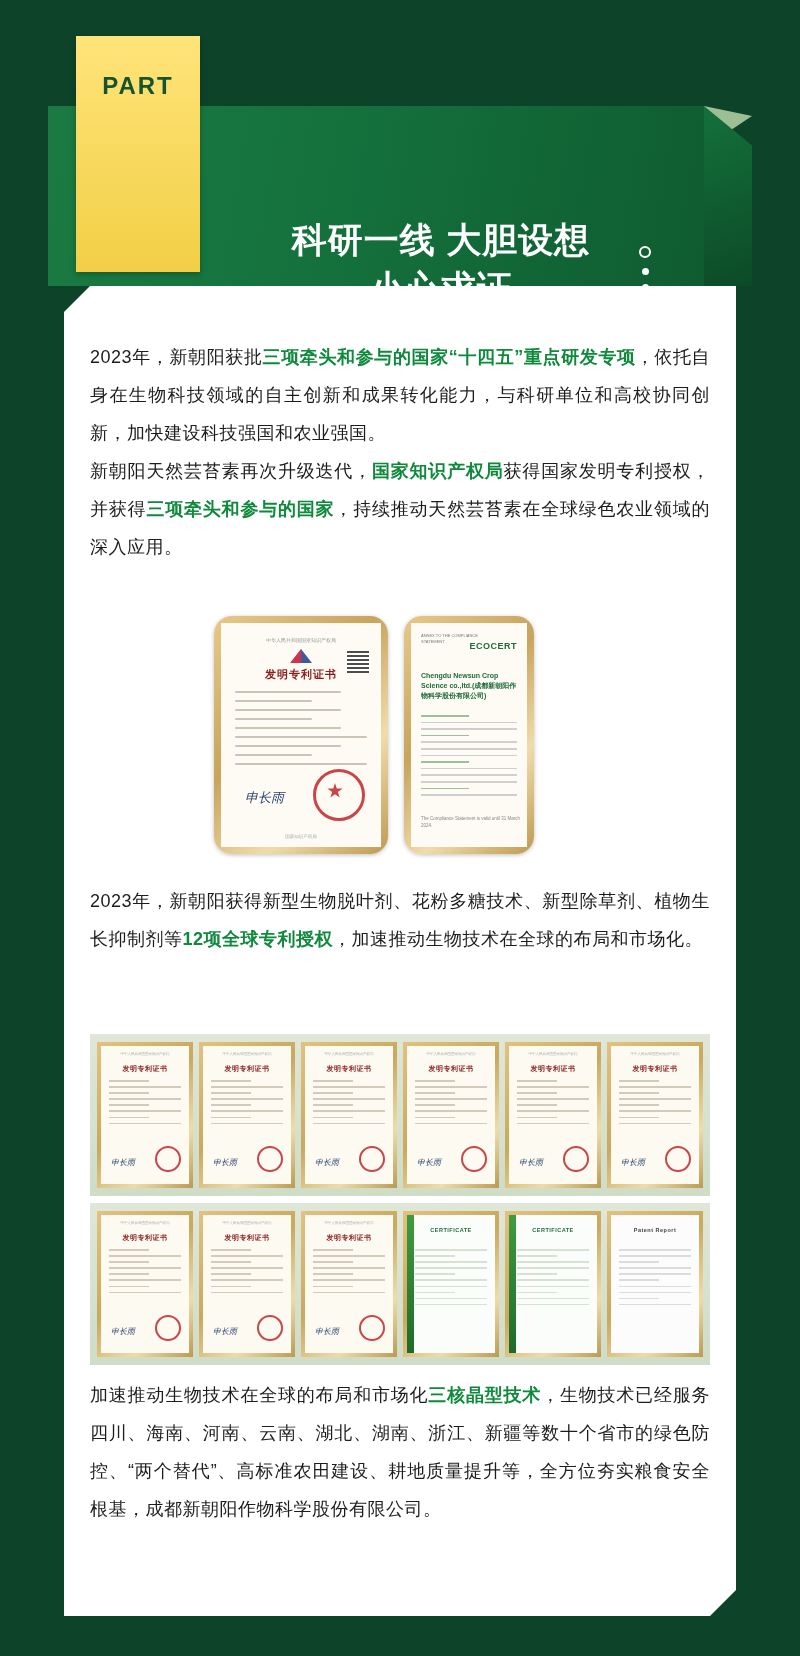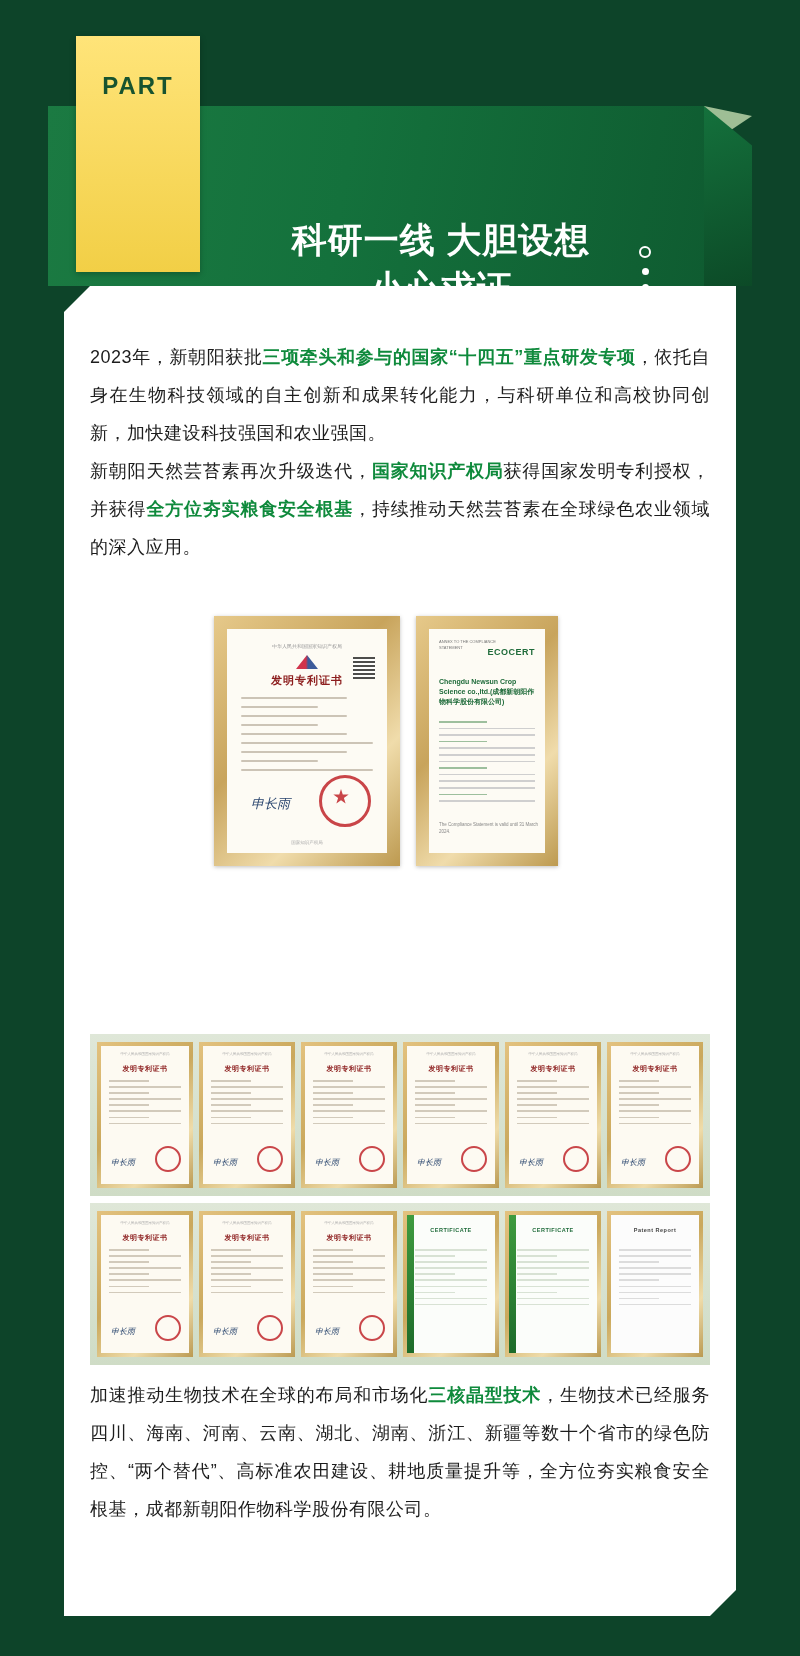--- a/index.html
+++ b/index.html
@@ -171,22 +171,23 @@
   .certs-row {
     position: absolute;
     left: 150px;
     top: 330px;
     width: 380px;
     display: flex;
     gap: 16px;
   }
   .cert-frame {
     background: linear-gradient(135deg, #e6c98a 0%, #c8a45c 40%, #f0dcab 70%, #bd9a50 100%);
-    padding: 13px;
+    padding: 7px;
     box-shadow: 0 1px 4px rgba(0,0,0,.25);
+    border-radius: 18px;
   }
   .cert-inner {
     background: #fdfbf4;
     width: 100%;
     height: 100%;
     position: relative;
     overflow: hidden;
   }
   .cert-a { width: 160px; height: 224px; }
   .cert-b { width: 116px; height: 224px; }
@@ -423,21 +424,21 @@
       <div class="part-label">PART</div>
     </div>
   </div>
 
   <div class="card">
     <div class="corner-tl"></div>
     <div class="corner-br"></div>
 
     <div class="para p1">
       <span>2023年，新朝阳获批</span><span class="hl">三项牵头和参与的国家“十四五”重点研发专项</span><span>，依托自身在生物科技领域的自主创新和成果转化能力，与科研单位和高校协同创新，加快建设科技强国和农业强国。</span><br>
-      <span>新朝阳天然芸苔素再次升级迭代，</span><span class="hl">国家知识产权局</span><span>获得国家发明专利授权，并获得</span><span class="hl">全方位夯实粮食安全根基</span><span>，持续推动天然芸苔素在全球绿色农业领域的深入应用。</span>
+      <span>新朝阳天然芸苔素再次升级迭代，</span><span class="hl">国家知识产权局</span><span>获得国家发明专利授权，并获得</span><span class="hl">三项牵头和参与的国家</span><span>，持续推动天然芸苔素在全球绿色农业领域的深入应用。</span>
     </div>
 
     <div class="certs-row">
 
       <div class="cert-frame cert-a">
         <div class="cert-inner">
           <div class="cert-head-cn">中华人民共和国国家知识产权局</div>
           <div class="cert-logo"></div>
           <div class="cert-qr"></div>
           <div class="cert-title-cn">发明专利证书</div>
@@ -477,20 +478,23 @@
               <i></i>
               <i class="g"></i>
               <i></i>
           </div>
           <div class="eco-sign">The Compliance Statement is valid until 31 March 2024.</div>
         </div>
       </div>
 
     </div>
 
+    <div class="para p2">
+      <span>2023年，新朝阳获得新型生物脱叶剂、花粉多糖技术、新型除草剂、植物生长抑制剂等</span><span class="hl">12项全球专利授权</span><span>，加速推动生物技术在全球的布局和市场化。</span>
+    </div>
 
     <div class="grid-wrap">
 
       <div class="grid-band">
         <div class="mini">
             <div class="mi">
               <div class="hdr">中华人民共和国国家知识产权局</div>
               <div class="mt">发明专利证书</div>
               <div class="ml">
                 <i class="s"></i>

